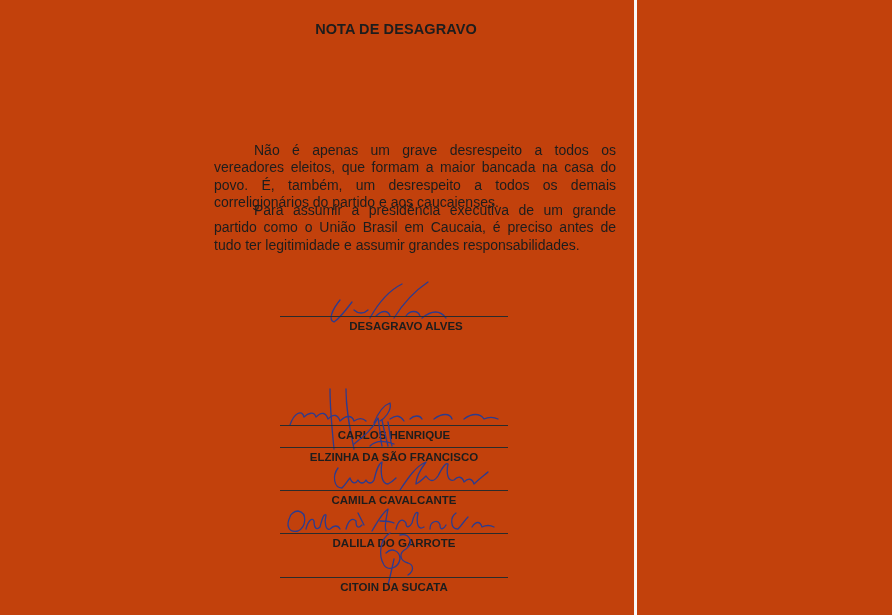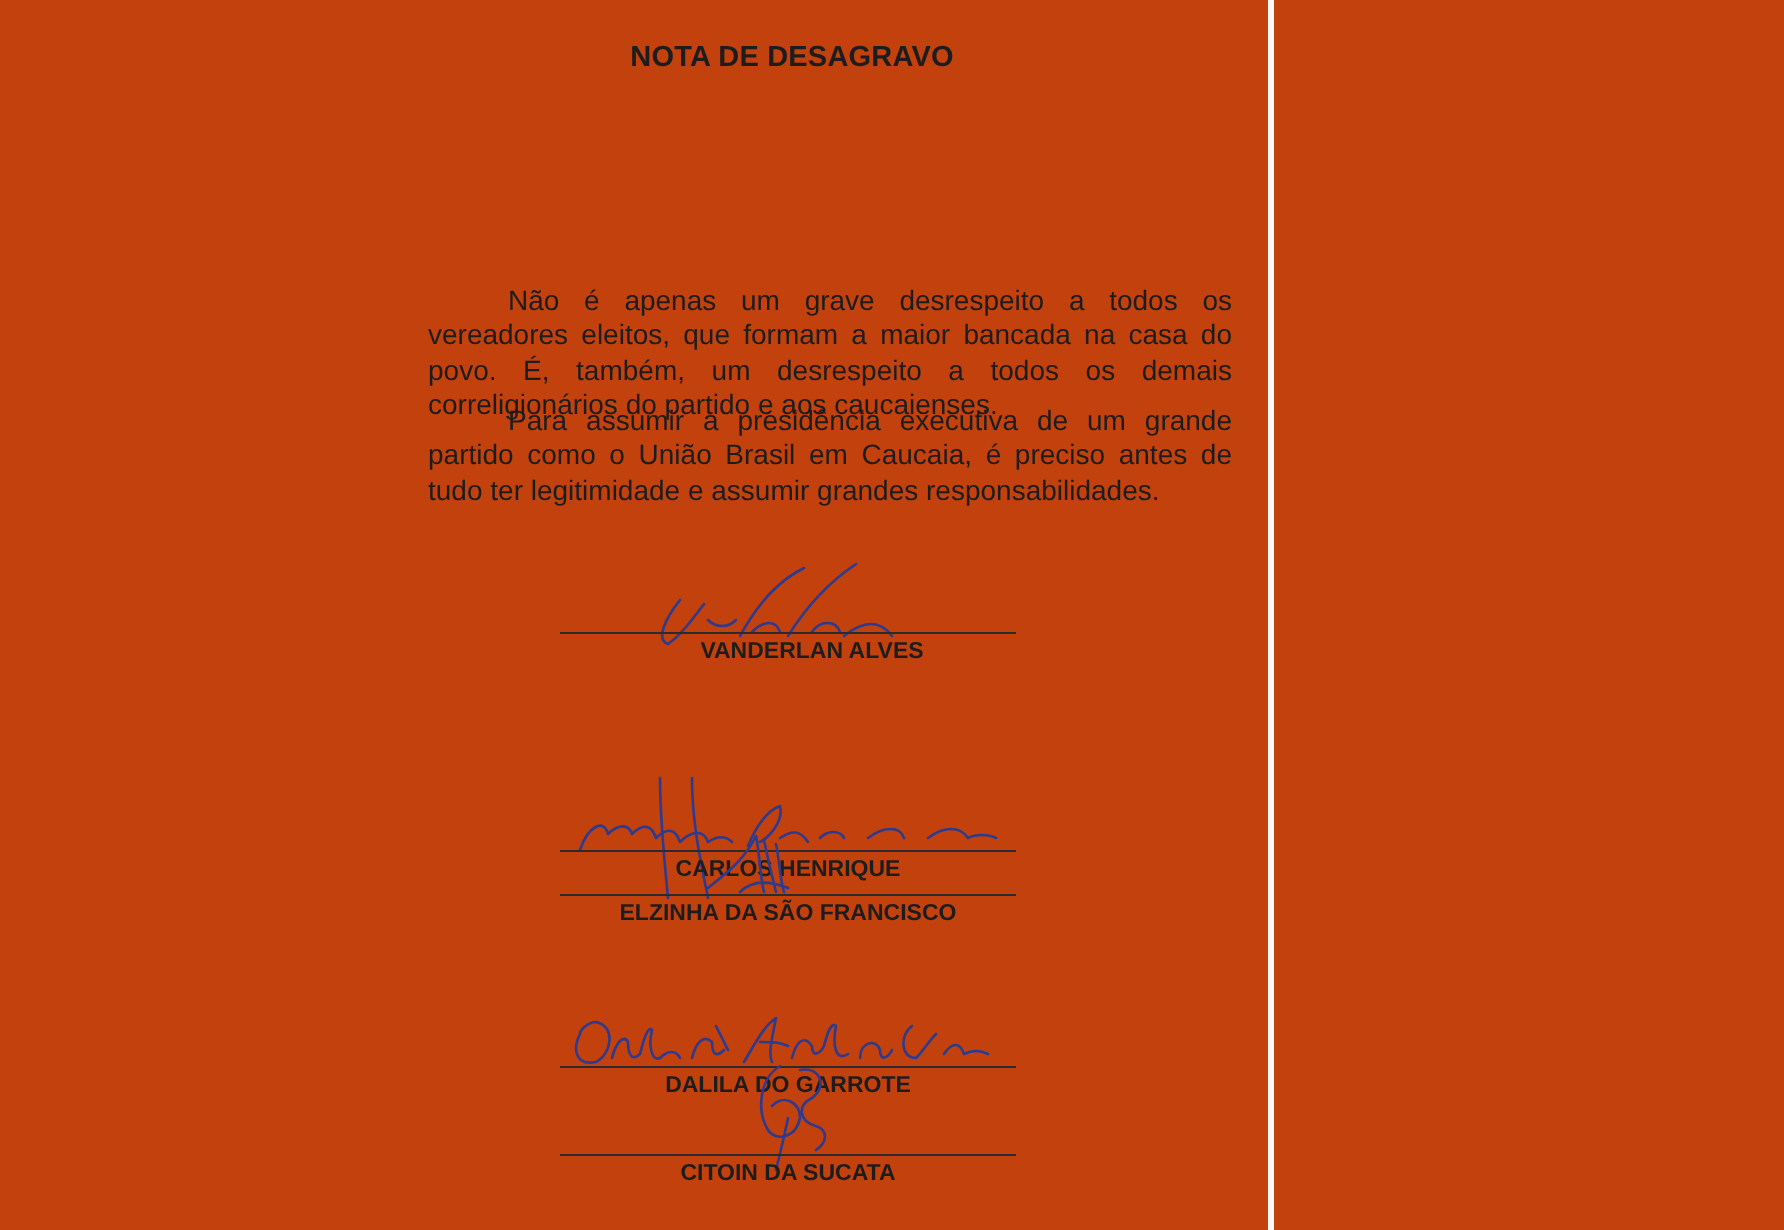--- a/index.html
+++ b/index.html
@@ -49,41 +49,48 @@
   <div class="title">NOTA DE DESAGRAVO</div>
 
   <p class="para p2">Não é apenas um grave desrespeito a todos os vereadores eleitos, que formam a maior bancada na casa do povo. É, também, um desrespeito a todos os demais correligionários do partido e aos caucaienses.</p>
   <p class="para p3">Para assumir a presidência executiva de um grande partido como o União Brasil em Caucaia, é preciso antes de tudo ter legitimidade e assumir grandes responsabilidades.</p>
 
   <div class="sig-block" style="top:280px;height:60px;">
     <svg class="sig-svg" style="left:30px;top:0;" width="160" height="50">
       <path d="M30 20 C22 30 18 40 24 42 C30 38 36 30 42 22 M44 30 C48 34 54 34 58 30 M60 38 C70 20 80 10 92 4 M66 36 C72 30 78 30 80 36 M84 38 C94 22 106 10 118 2 M96 36 C100 30 108 30 110 36 M112 38 C122 30 130 30 136 38"></path>
     </svg>
     <div class="sig-line" style="top:36px;"></div>
-    <div class="sig-name" style="top:40px;left:12px;">VANDERLAN ALVES</div>
+    <div class="sig-name" style="top:40px;left:12px;">DESAGRAVO ALVES</div>
   </div>
 
 
   <div class="sig-block" style="top:389px;height:60px;">
     <svg class="sig-svg" style="left:0;top:0;" width="230" height="50">
       <path d="M10 36 C14 24 22 20 24 28 C28 24 34 22 36 28 C42 22 46 24 48 30 C54 24 58 26 60 32 C66 26 72 26 74 32 C80 28 84 30 86 32 M94 34 C98 24 104 16 110 14 C112 22 104 30 100 32 M110 30 C116 26 120 26 124 32 M130 30 C134 26 140 26 142 30 M154 30 C162 24 170 24 172 30 M184 30 C192 24 200 24 204 30 C208 28 214 28 218 30"></path>
       <path d="M50 0 C50 20 52 40 54 60 M66 0 C66 22 70 40 74 60"></path>
     </svg>
     <div class="sig-line" style="top:36px;"></div>
     <div class="sig-name" style="top:40px;">CARLOS HENRIQUE</div>
   </div>
 
   <div class="sig-block" style="top:410px;height:60px;">
     <svg class="sig-svg" style="left:70px;top:0;" width="60" height="50">
       <path d="M4 34 C14 26 22 20 28 8 C30 18 30 28 32 36 M32 10 C34 20 36 28 38 36 M38 12 C40 22 40 30 42 36 M20 36 C26 30 34 30 44 34"></path>
     </svg>
     <div class="sig-line" style="top:37px;"></div>
     <div class="sig-name" style="top:41px;">ELZINHA DA SÃO FRANCISCO</div>
   </div>
 
+  <div class="sig-block" style="top:454px;height:60px;">
+    <svg class="sig-svg" style="left:50px;top:0;" width="170" height="50">
+      <path d="M8 14 C2 22 4 34 12 34 C16 30 18 26 20 24 C22 30 26 30 28 26 C30 30 34 30 36 26 C38 30 42 30 44 26 C46 18 48 10 52 8 C50 20 52 30 58 30 C62 28 64 26 66 24 M70 36 C78 24 86 12 96 8 C90 16 86 24 86 30 C90 28 94 24 96 22 C100 28 104 28 108 22 C112 14 116 8 118 10 C116 20 118 28 124 26 C128 22 132 22 134 28 C138 24 142 24 144 30 C150 24 156 20 158 18"></path>
+    </svg>
+    <div class="sig-line" style="top:36px;"></div>
+    <div class="sig-name" style="top:40px;">CAMILA CAVALCANTE</div>
+  </div>
 
   <div class="sig-block" style="top:497px;height:60px;">
     <svg class="sig-svg" style="left:4px;top:6px;" width="210" height="40">
       <path d="M6 14 C2 22 4 30 14 28 C22 24 24 10 14 8 C10 8 6 12 6 14 M22 26 C24 18 28 14 30 18 C30 24 32 28 36 24 C38 16 40 10 42 12 C40 20 42 28 46 26 C50 22 54 22 56 26 M62 26 C64 18 68 14 72 18 C72 24 74 26 78 22 M74 10 C76 14 78 18 80 22 M88 28 C94 18 98 10 104 6 C102 16 100 24 102 28 M96 18 C102 18 106 18 110 20 M112 26 C114 18 118 14 122 20 C122 26 126 24 128 20 C130 12 132 8 134 10 C132 20 134 28 140 24 M146 26 C146 18 154 16 156 22 C156 28 160 26 162 22 M172 10 C166 14 166 26 174 26 C178 22 180 18 184 14 M188 24 C192 18 196 18 198 24 C202 22 206 22 210 24"></path>
     </svg>
     <div class="sig-line" style="top:36px;"></div>
     <div class="sig-name" style="top:40px;">DALILA DO GARROTE</div>
   </div>
 
   <div class="sig-block" style="top:541px;height:60px;text-decoration:underline;">

